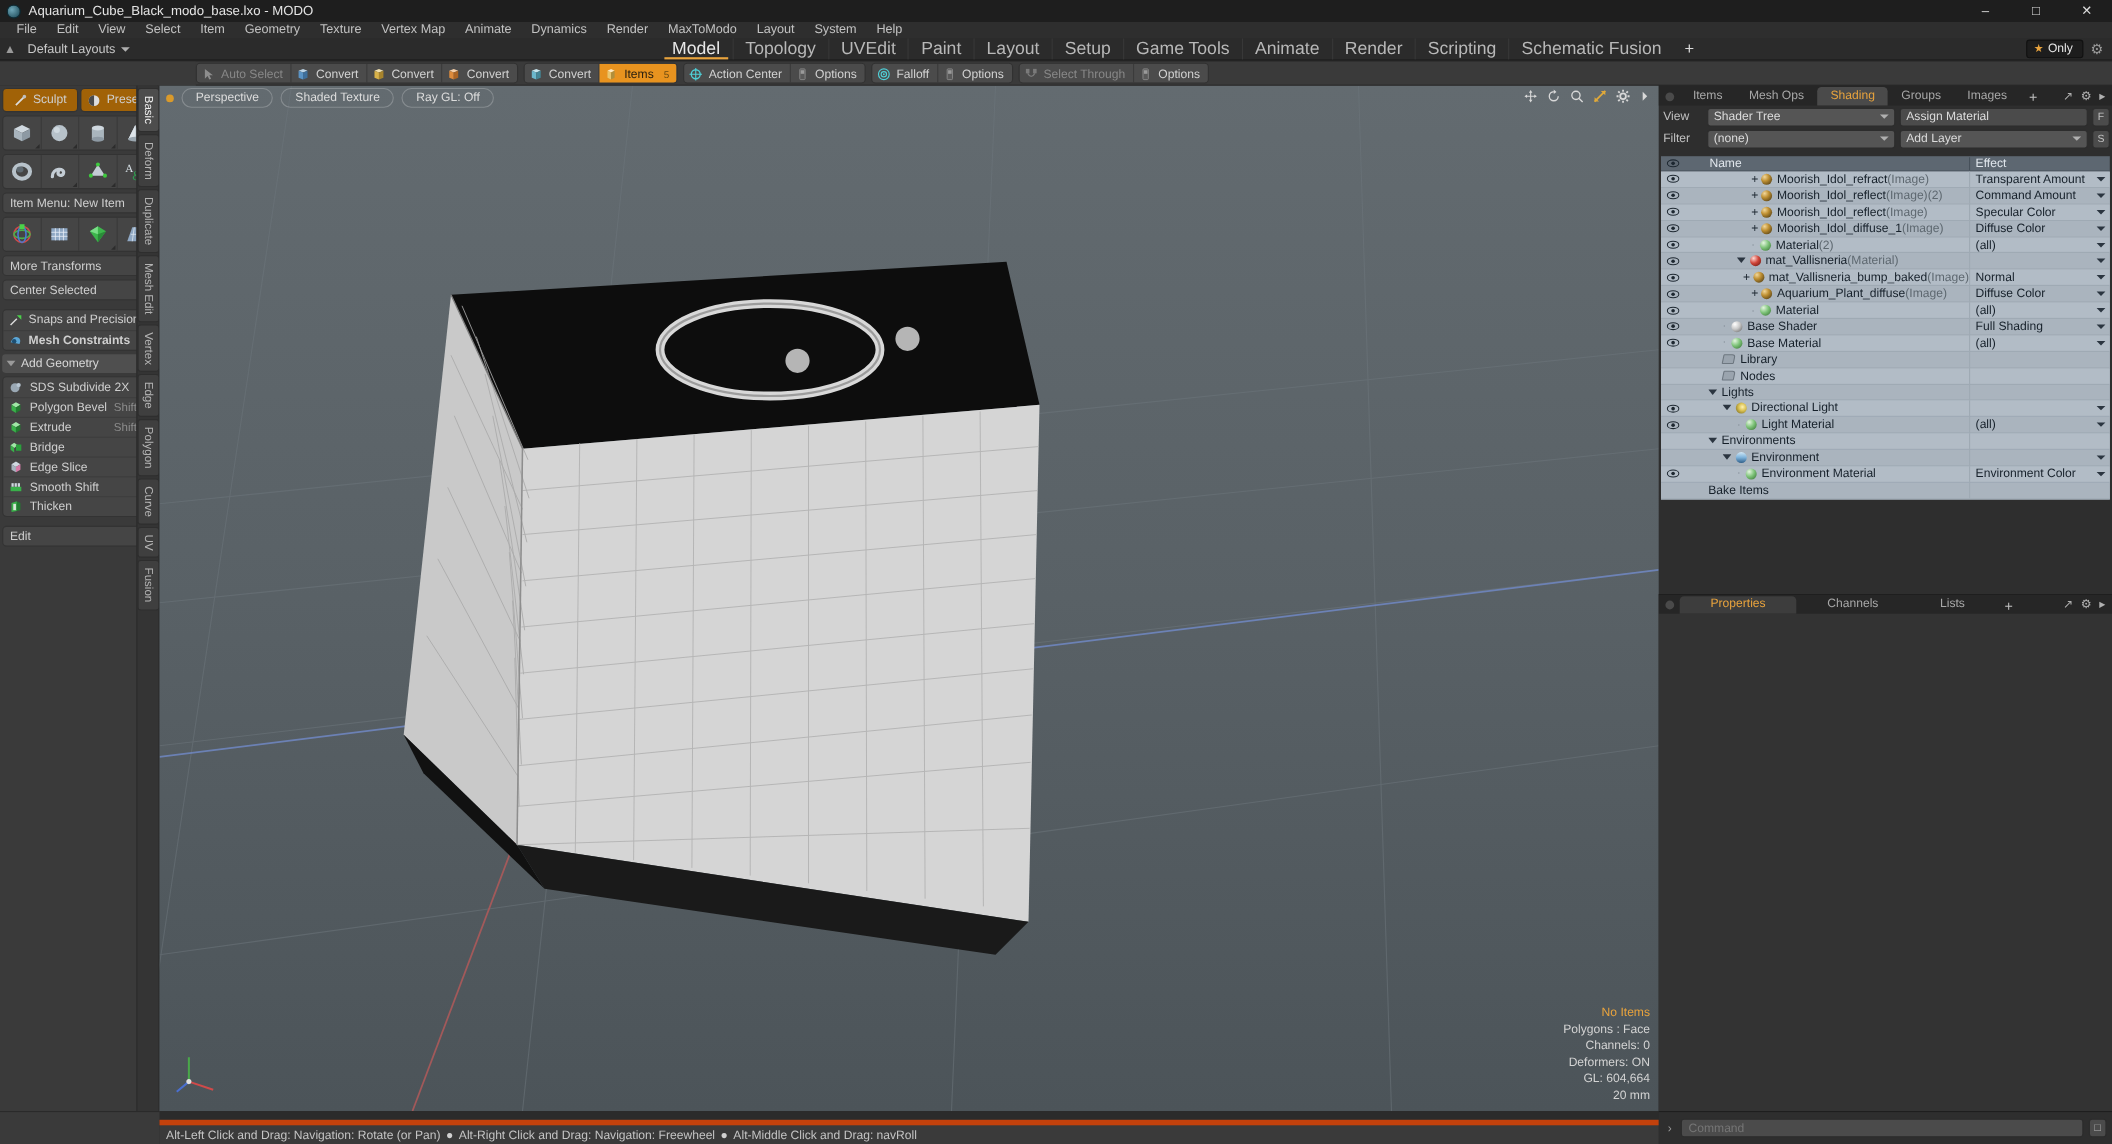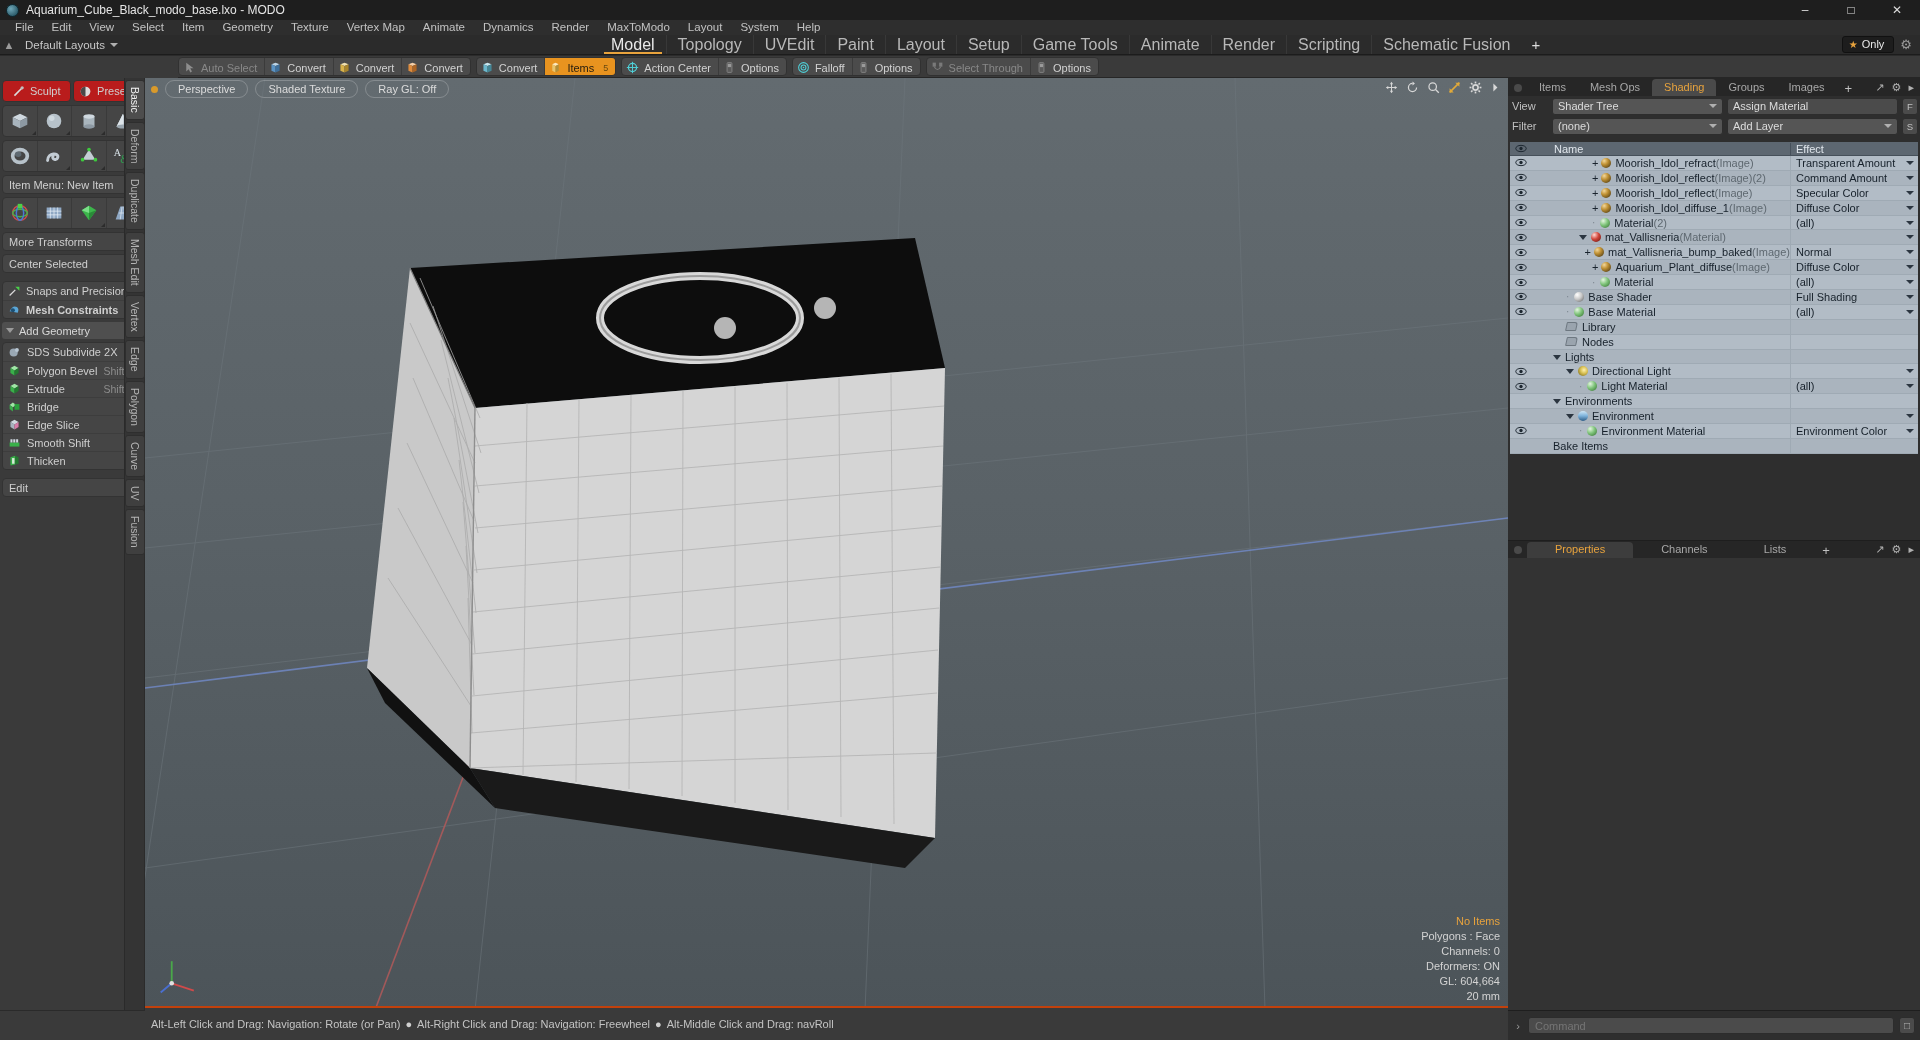--- a/index.html
+++ b/index.html
@@ -97,21 +97,21 @@
   .mb-ico { width:13px; height:13px; flex:none; }
 
   
   .leftpanel {
     position:absolute; left:0; top:78px; width:144px; bottom:0; background:#3a3a3a;
     border-right:1px solid #2a2a2a; padding:2px; overflow:hidden;
   }
   .lp-tabs { display:flex; gap:0; height:22px; margin-bottom:3px; }
   .lp-tab {
     flex:1; display:flex; align-items:center; gap:5px; justify-content:center;
-    background:#b91c1c; border:1px solid #333; border-radius:4px; font-size:11px; color:#cfcfcf;
+    background:#a16207; border:1px solid #333; border-radius:4px; font-size:11px; color:#cfcfcf;
   }
   .lp-tab + .lp-tab { margin-left:2px; }
   .lp-iconrow {
     display:flex; background:#454545; border:1px solid #333; border-radius:4px;
     margin-bottom:3px; overflow:hidden;
   }
   .lp-iconbtn {
     flex:1; height:30px; display:flex; align-items:center; justify-content:center;
     border-right:1px solid #3a3a3a; position:relative;
   }
@@ -274,22 +274,22 @@
   .pp-tabrow {
     height:17px; background:#262626; display:flex; align-items:flex-end; padding-left:4px;
     position:relative;
   }
   .pp-tab { font-size:11px; color:#a8a8a8; padding:1px 28px; height:16px; line-height:13px; border-radius:4px 4px 0 0; }
   .pp-tab.active { background:#3d3d3d; color:#e8a33d; }
   .pp-body { position:absolute; left:0; right:0; top:17px; bottom:0; background:#333; }
 
   
   .statusbar {
-    position:absolute; left:145px; right:412px; bottom:0; height:34px;
-    background:#3a3a3a; border-top:2px solid #c2410c; display:flex; align-items:center;
+    position:absolute; left:145px; right:412px; bottom:0; height:22px;
+    background:#3a3a3a; border-top:5px solid #c2410c; display:flex; align-items:center;
     padding-left:6px; font-size:11px; color:#c4c4c4;
   }
   .cmdbar {
     position:absolute; right:0; bottom:0; width:412px; height:30px;
     background:#2e2e2e; border-top:1px solid #1e1e1e; display:flex; align-items:center;
     padding:0 5px; gap:5px;
   }
   .cmd-arrow { color:#9a9a9a; font-size:11px; width:10px; text-align:center;}
   .cmd-input {
     flex:1; height:17px; background:#4b4b4b; border:1px solid #2c2c2c; border-radius:3px;

